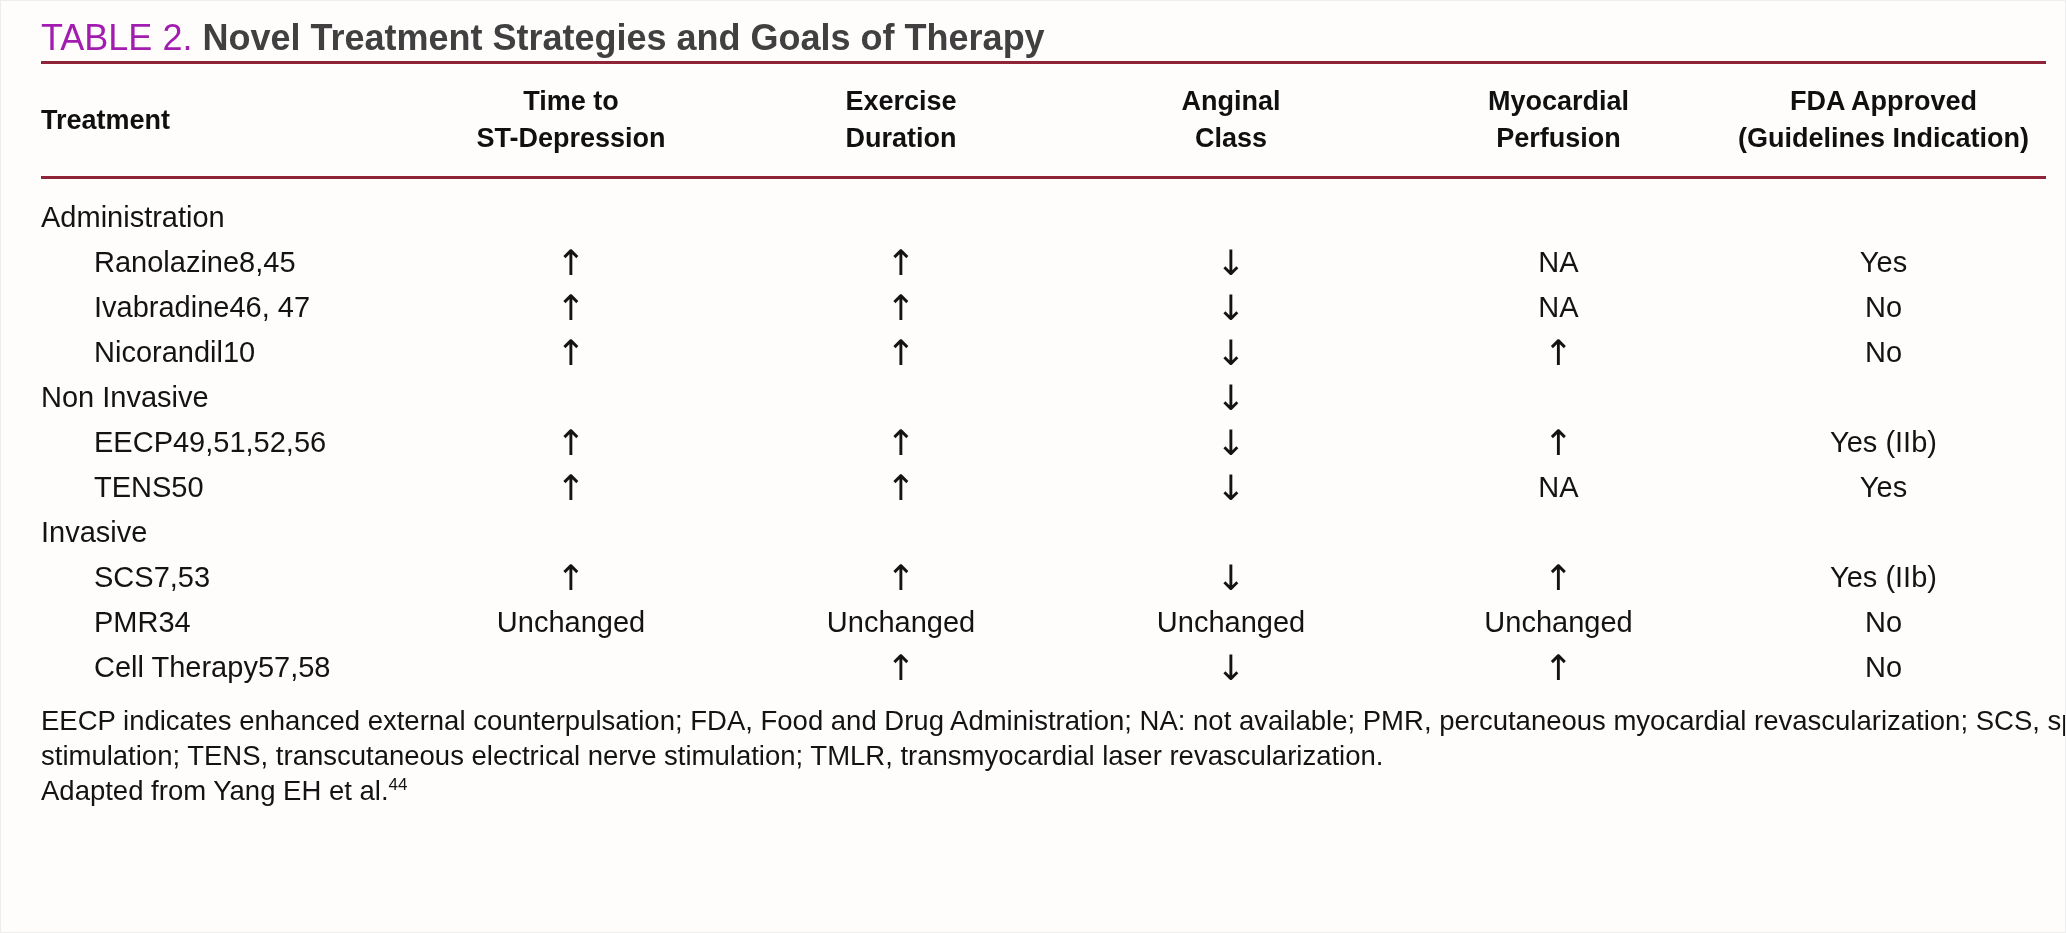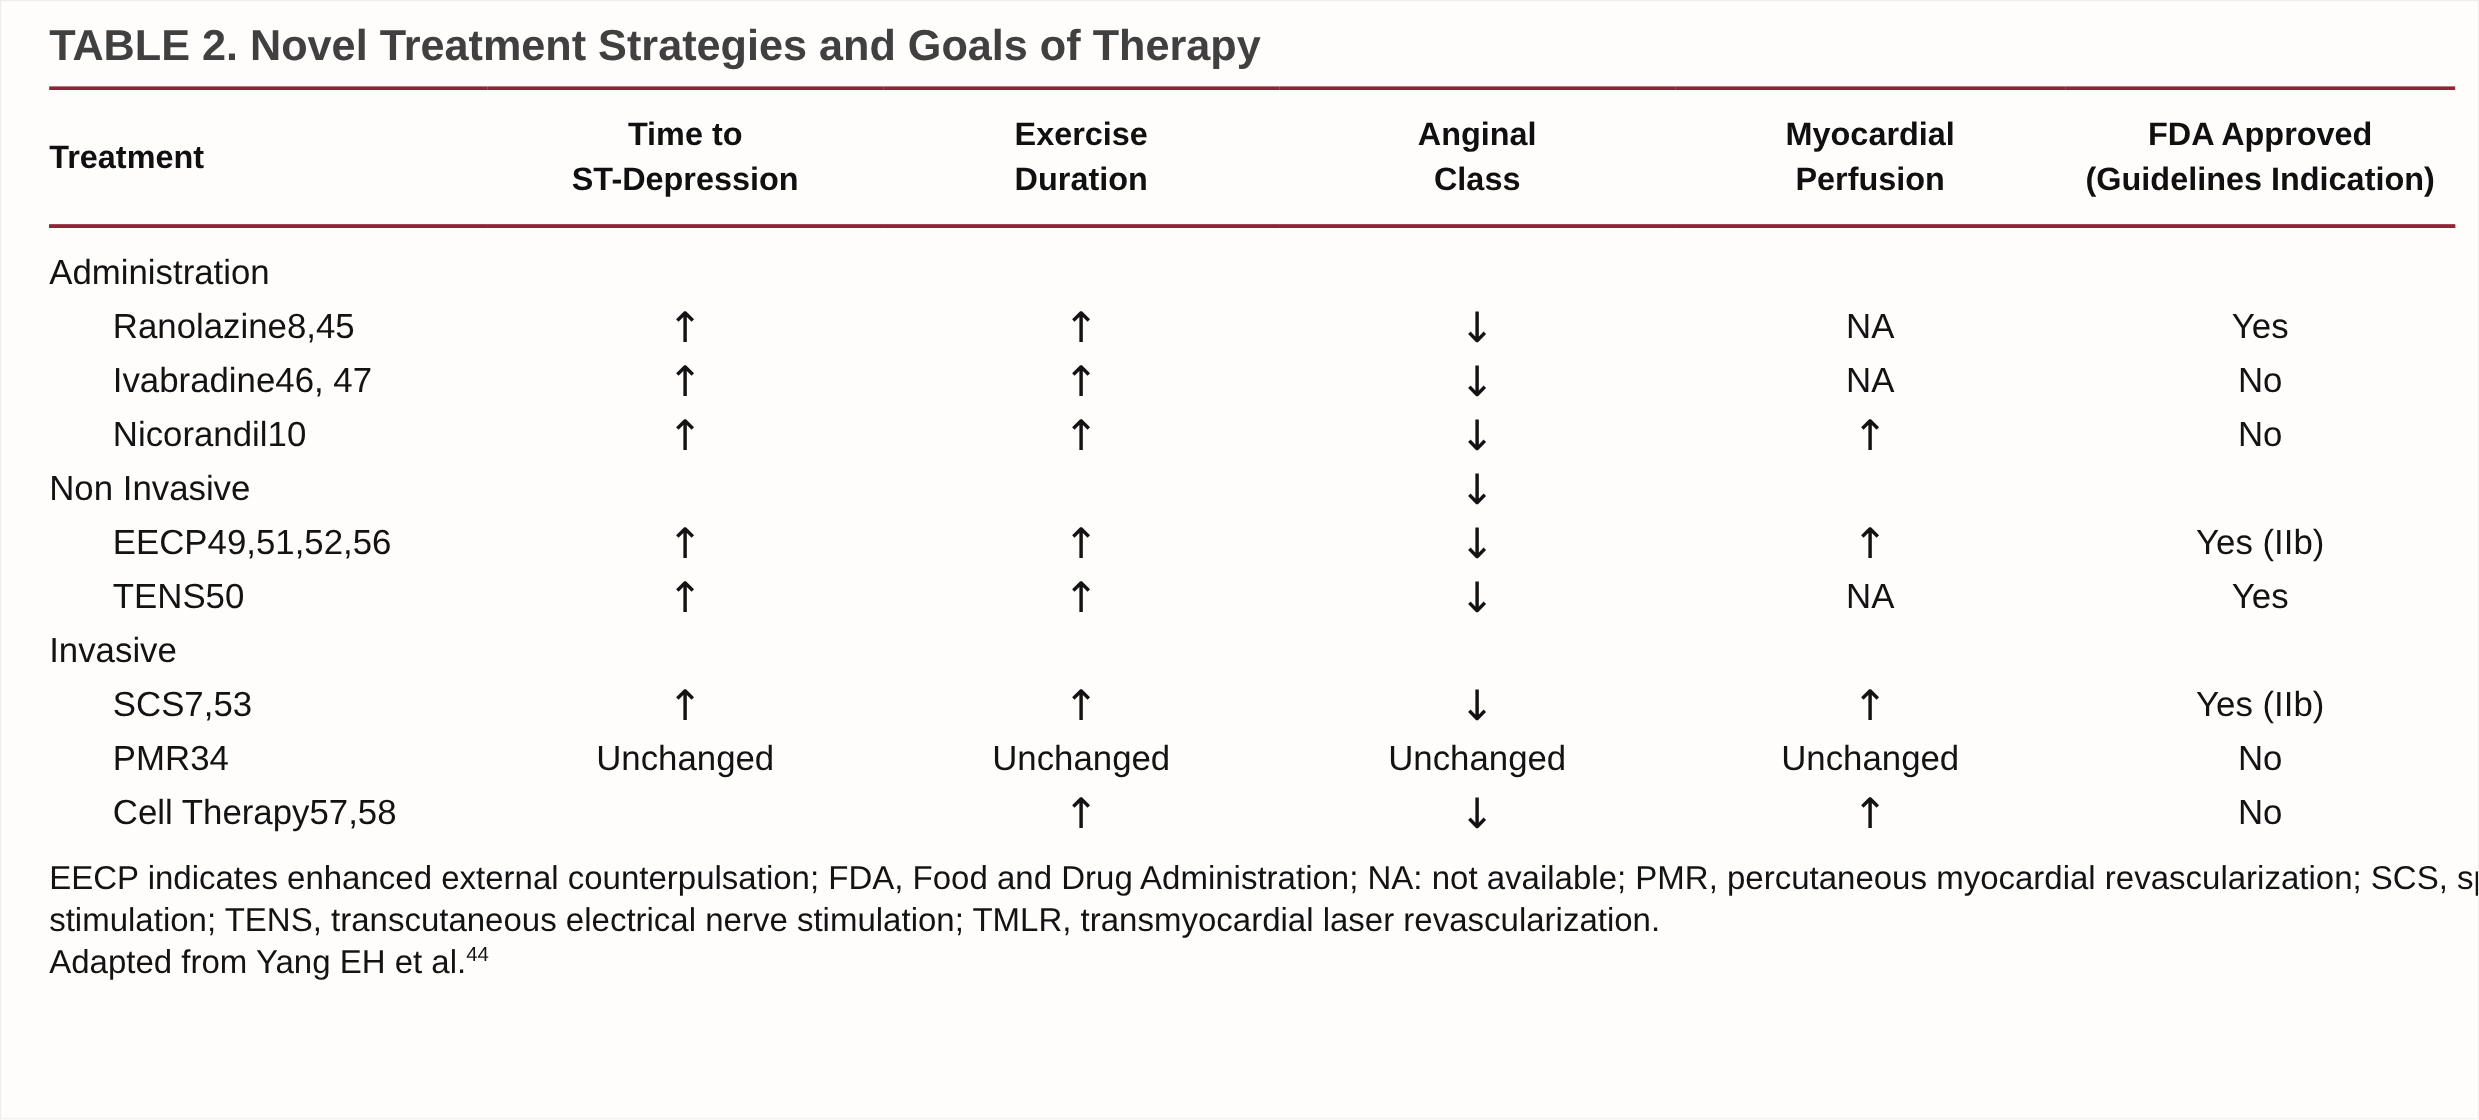--- a/index.html
+++ b/index.html
@@ -11,28 +11,28 @@
   }
   .page {
     box-sizing: border-box;
     width: 2066px; height: 933px;
     background: #fffdfc;
     border: 1px solid #ededed;
     padding: 16px 20px 0 40px;
     overflow: hidden;
   }
   .title { font-size: 36px; line-height: 42px; white-space: nowrap; }
-  .title-label { color: #404040; font-weight: 700; text-align: center; }
+  .title-label { color: #a21caf; font-weight: 400; text-align: center; }
   .title-text { color: #404040; font-weight: 700; margin-left: 10px; }
 
   table.t {
     border-collapse: collapse;
     table-layout: fixed;
     width: 2005px;
-    margin-top: 13px;
+    margin-top: 2px;
   }
   .t col.c0 { width: 365px; }
   .t col.c1 { width: 330px; }
   .t col.c2 { width: 330px; }
   .t col.c3 { width: 330px; }
   .t col.c4 { width: 325px; }
   .t col.c5 { width: 325px; }
 
   .t thead th {
     border-top: 3px solid #8e2436;

